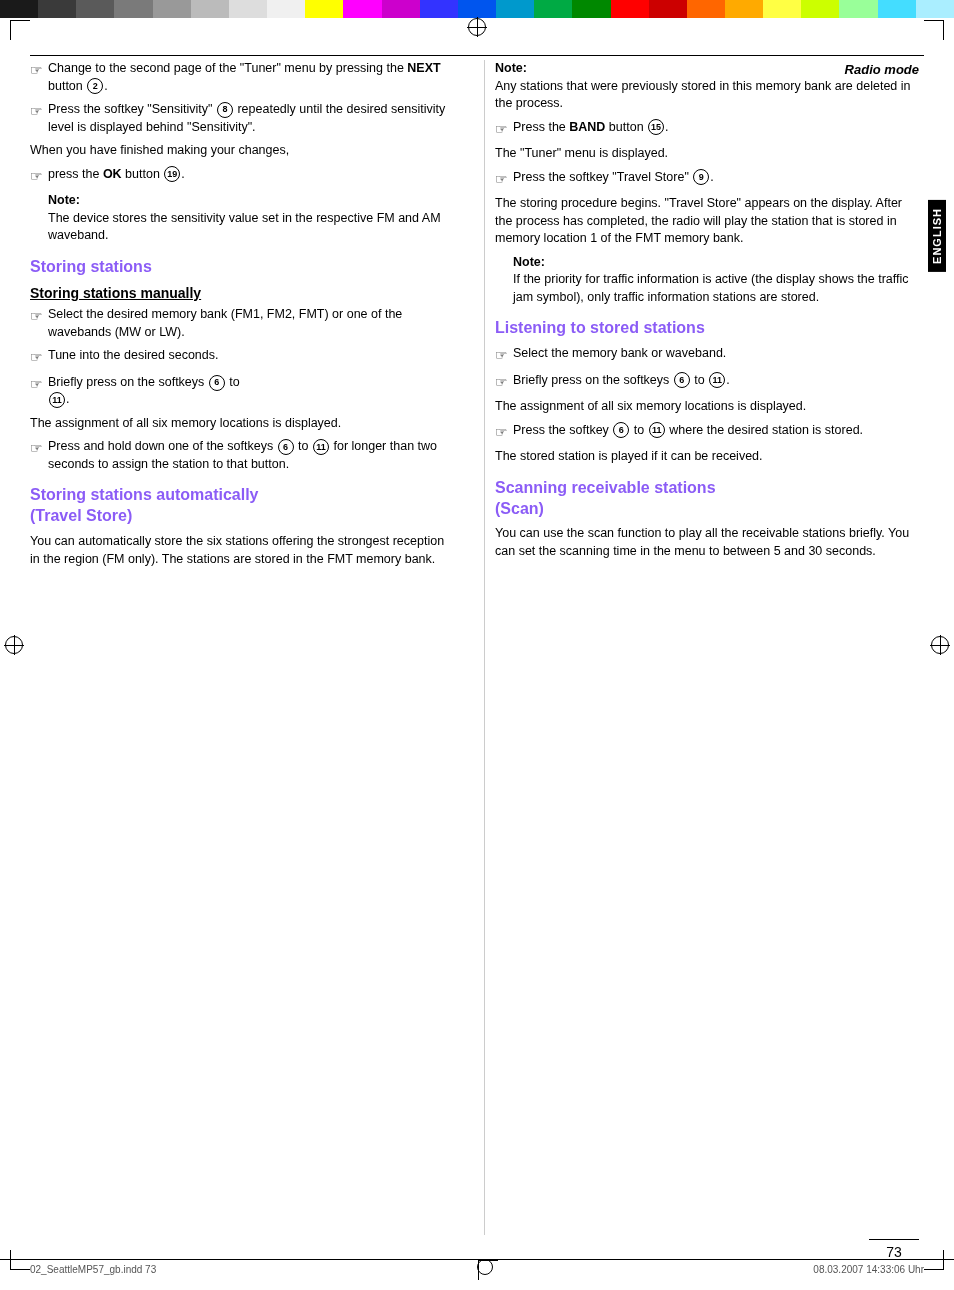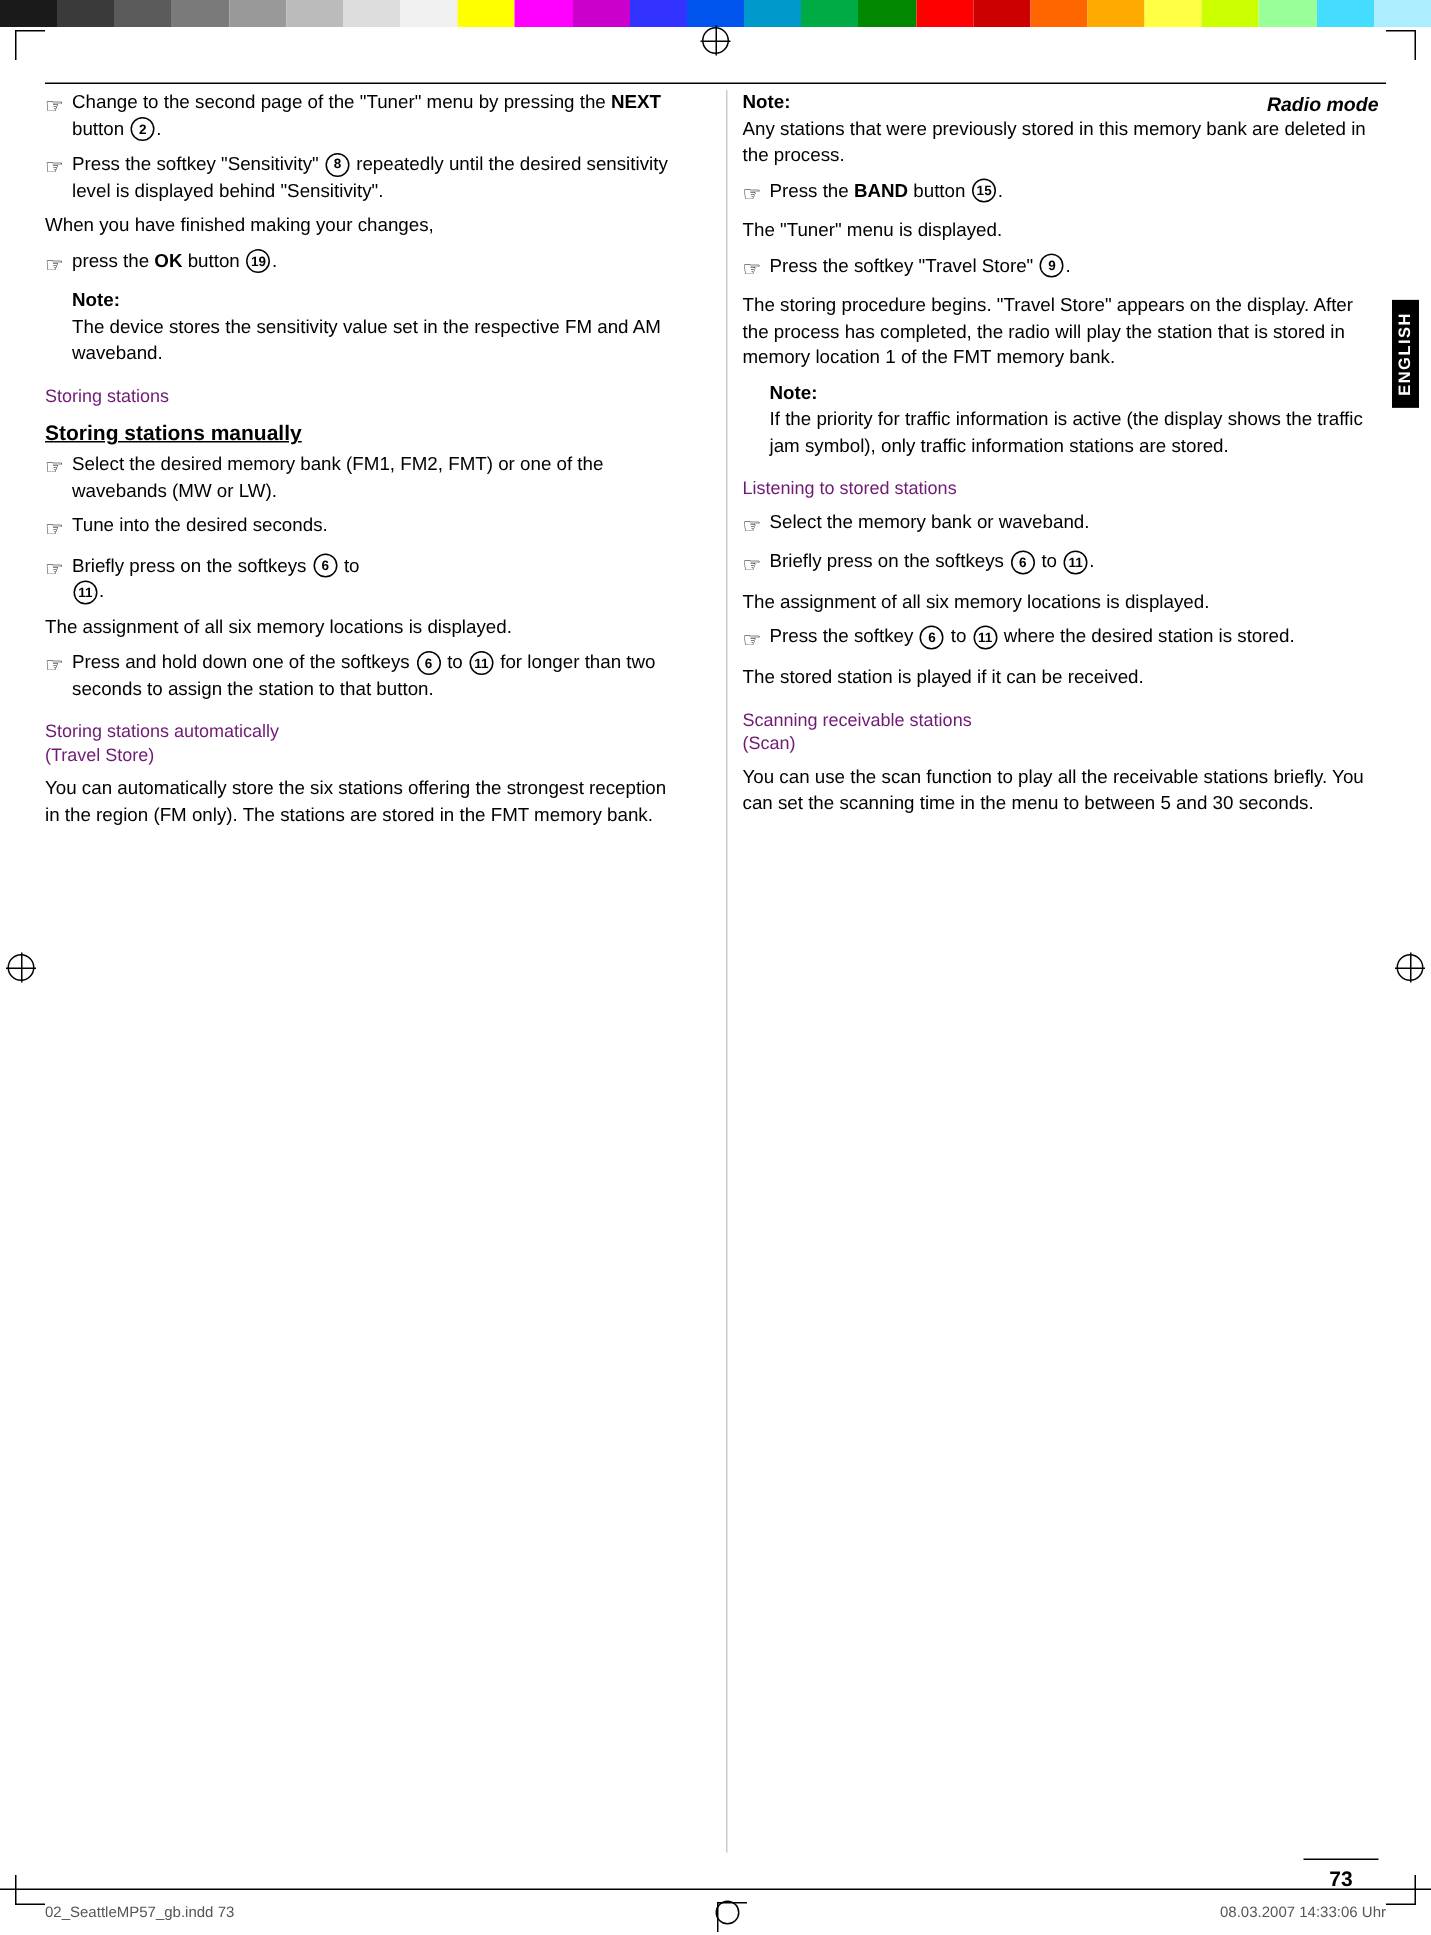--- a/index.html
+++ b/index.html
@@ -102,23 +102,23 @@
       font-size: 14px;
       margin-top: 1px;
     }
 
     .bullet-text {
       flex: 1;
     }
 
     
     .section-heading {
-      font-size: 12px;
-      font-weight: normal;
-      color: #701a75;
+      font-size: 16px;
+      font-weight: bold;
+      color: #8b5cf6;
       margin: 12px 0 6px 0;
       line-height: 1.3;
     }
 
     .sub-heading {
       font-size: 14px;
       font-weight: bold;
       text-decoration: underline;
       margin: 8px 0 5px 0;
     }
@@ -158,34 +158,34 @@
     }
 
     
     .footer {
       position: absolute;
       bottom: 0;
       left: 0;
       right: 0;
       height: 22px;
       display: flex;
-      align-items: center;
+      align-items: flex-end;
       justify-content: space-between;
       padding: 15px 30px;
       border-top: 1px solid #000;
       font-size: 10px;
       color: #555;
     }
 
     .page-number {
       position: absolute;
       bottom: 30px;
       right: 35px;
       font-size: 14px;
-      font-weight: bold;
+      font-weight: normal;
       border-top: 1px solid #000;
       padding-top: 4px;
       width: 50px;
       text-align: center;
     }
 
     
     .crop-tl, .crop-tr, .crop-bl, .crop-br {
       position: absolute;
       width: 20px;

